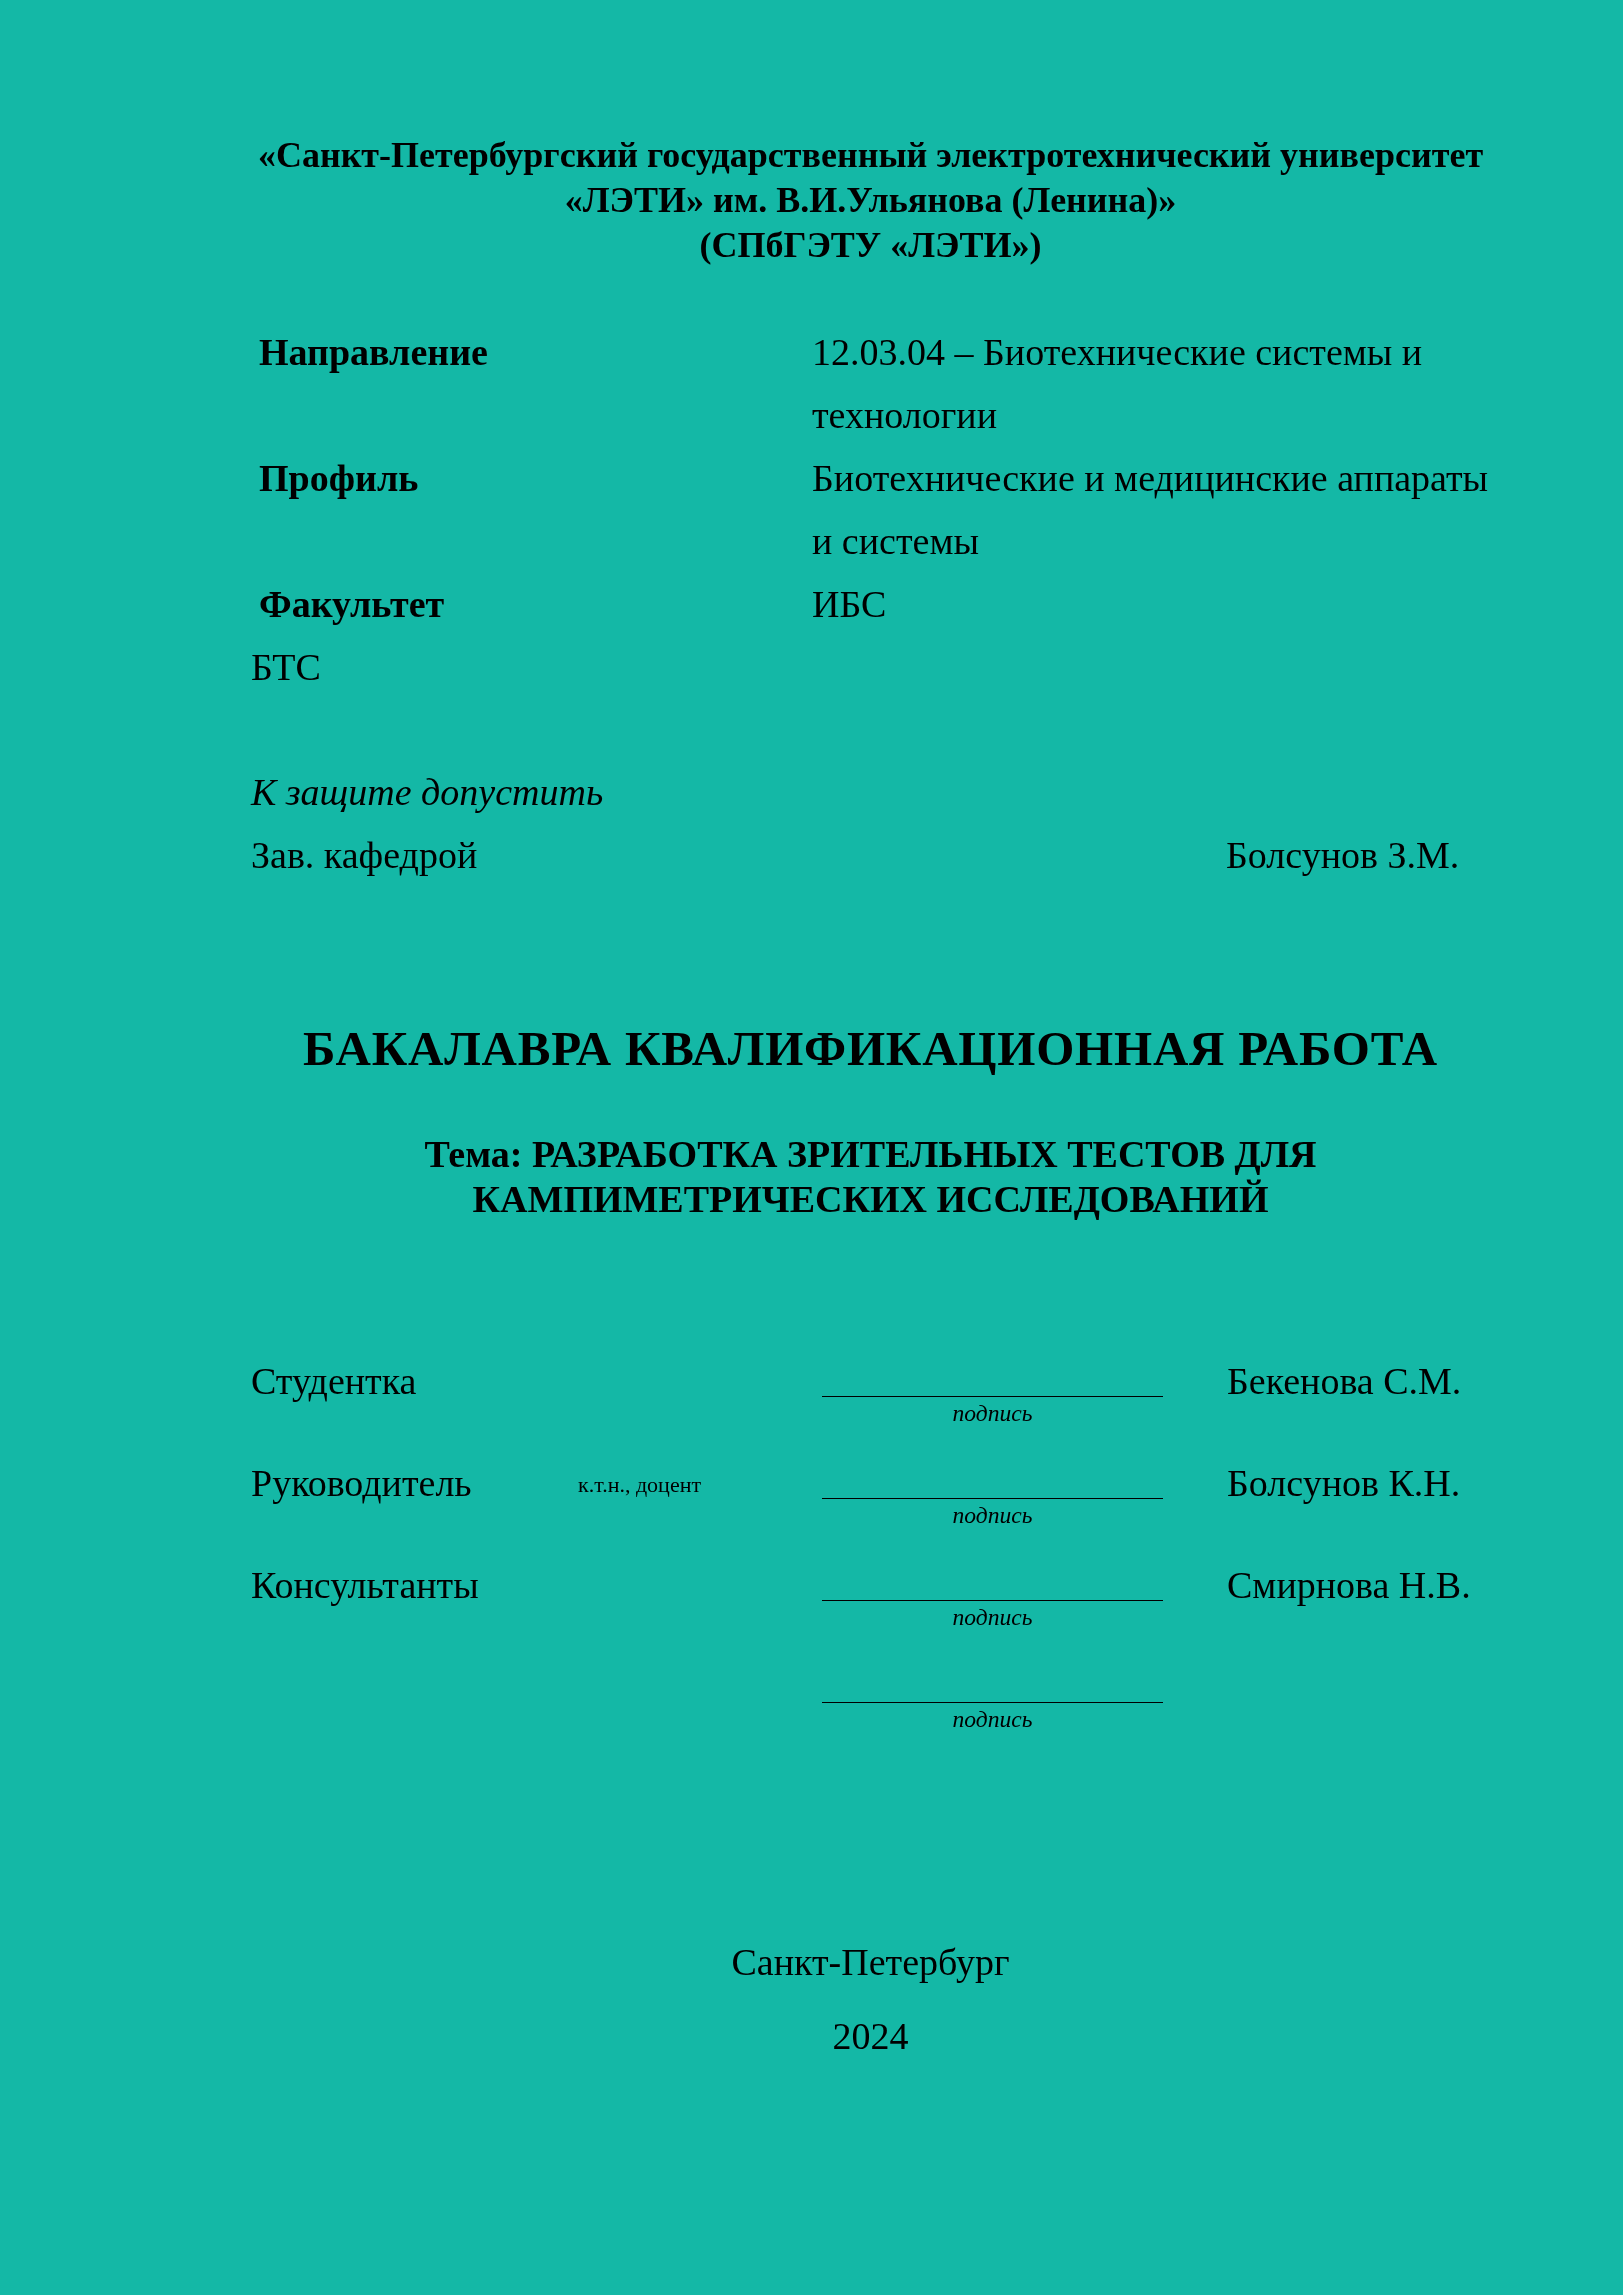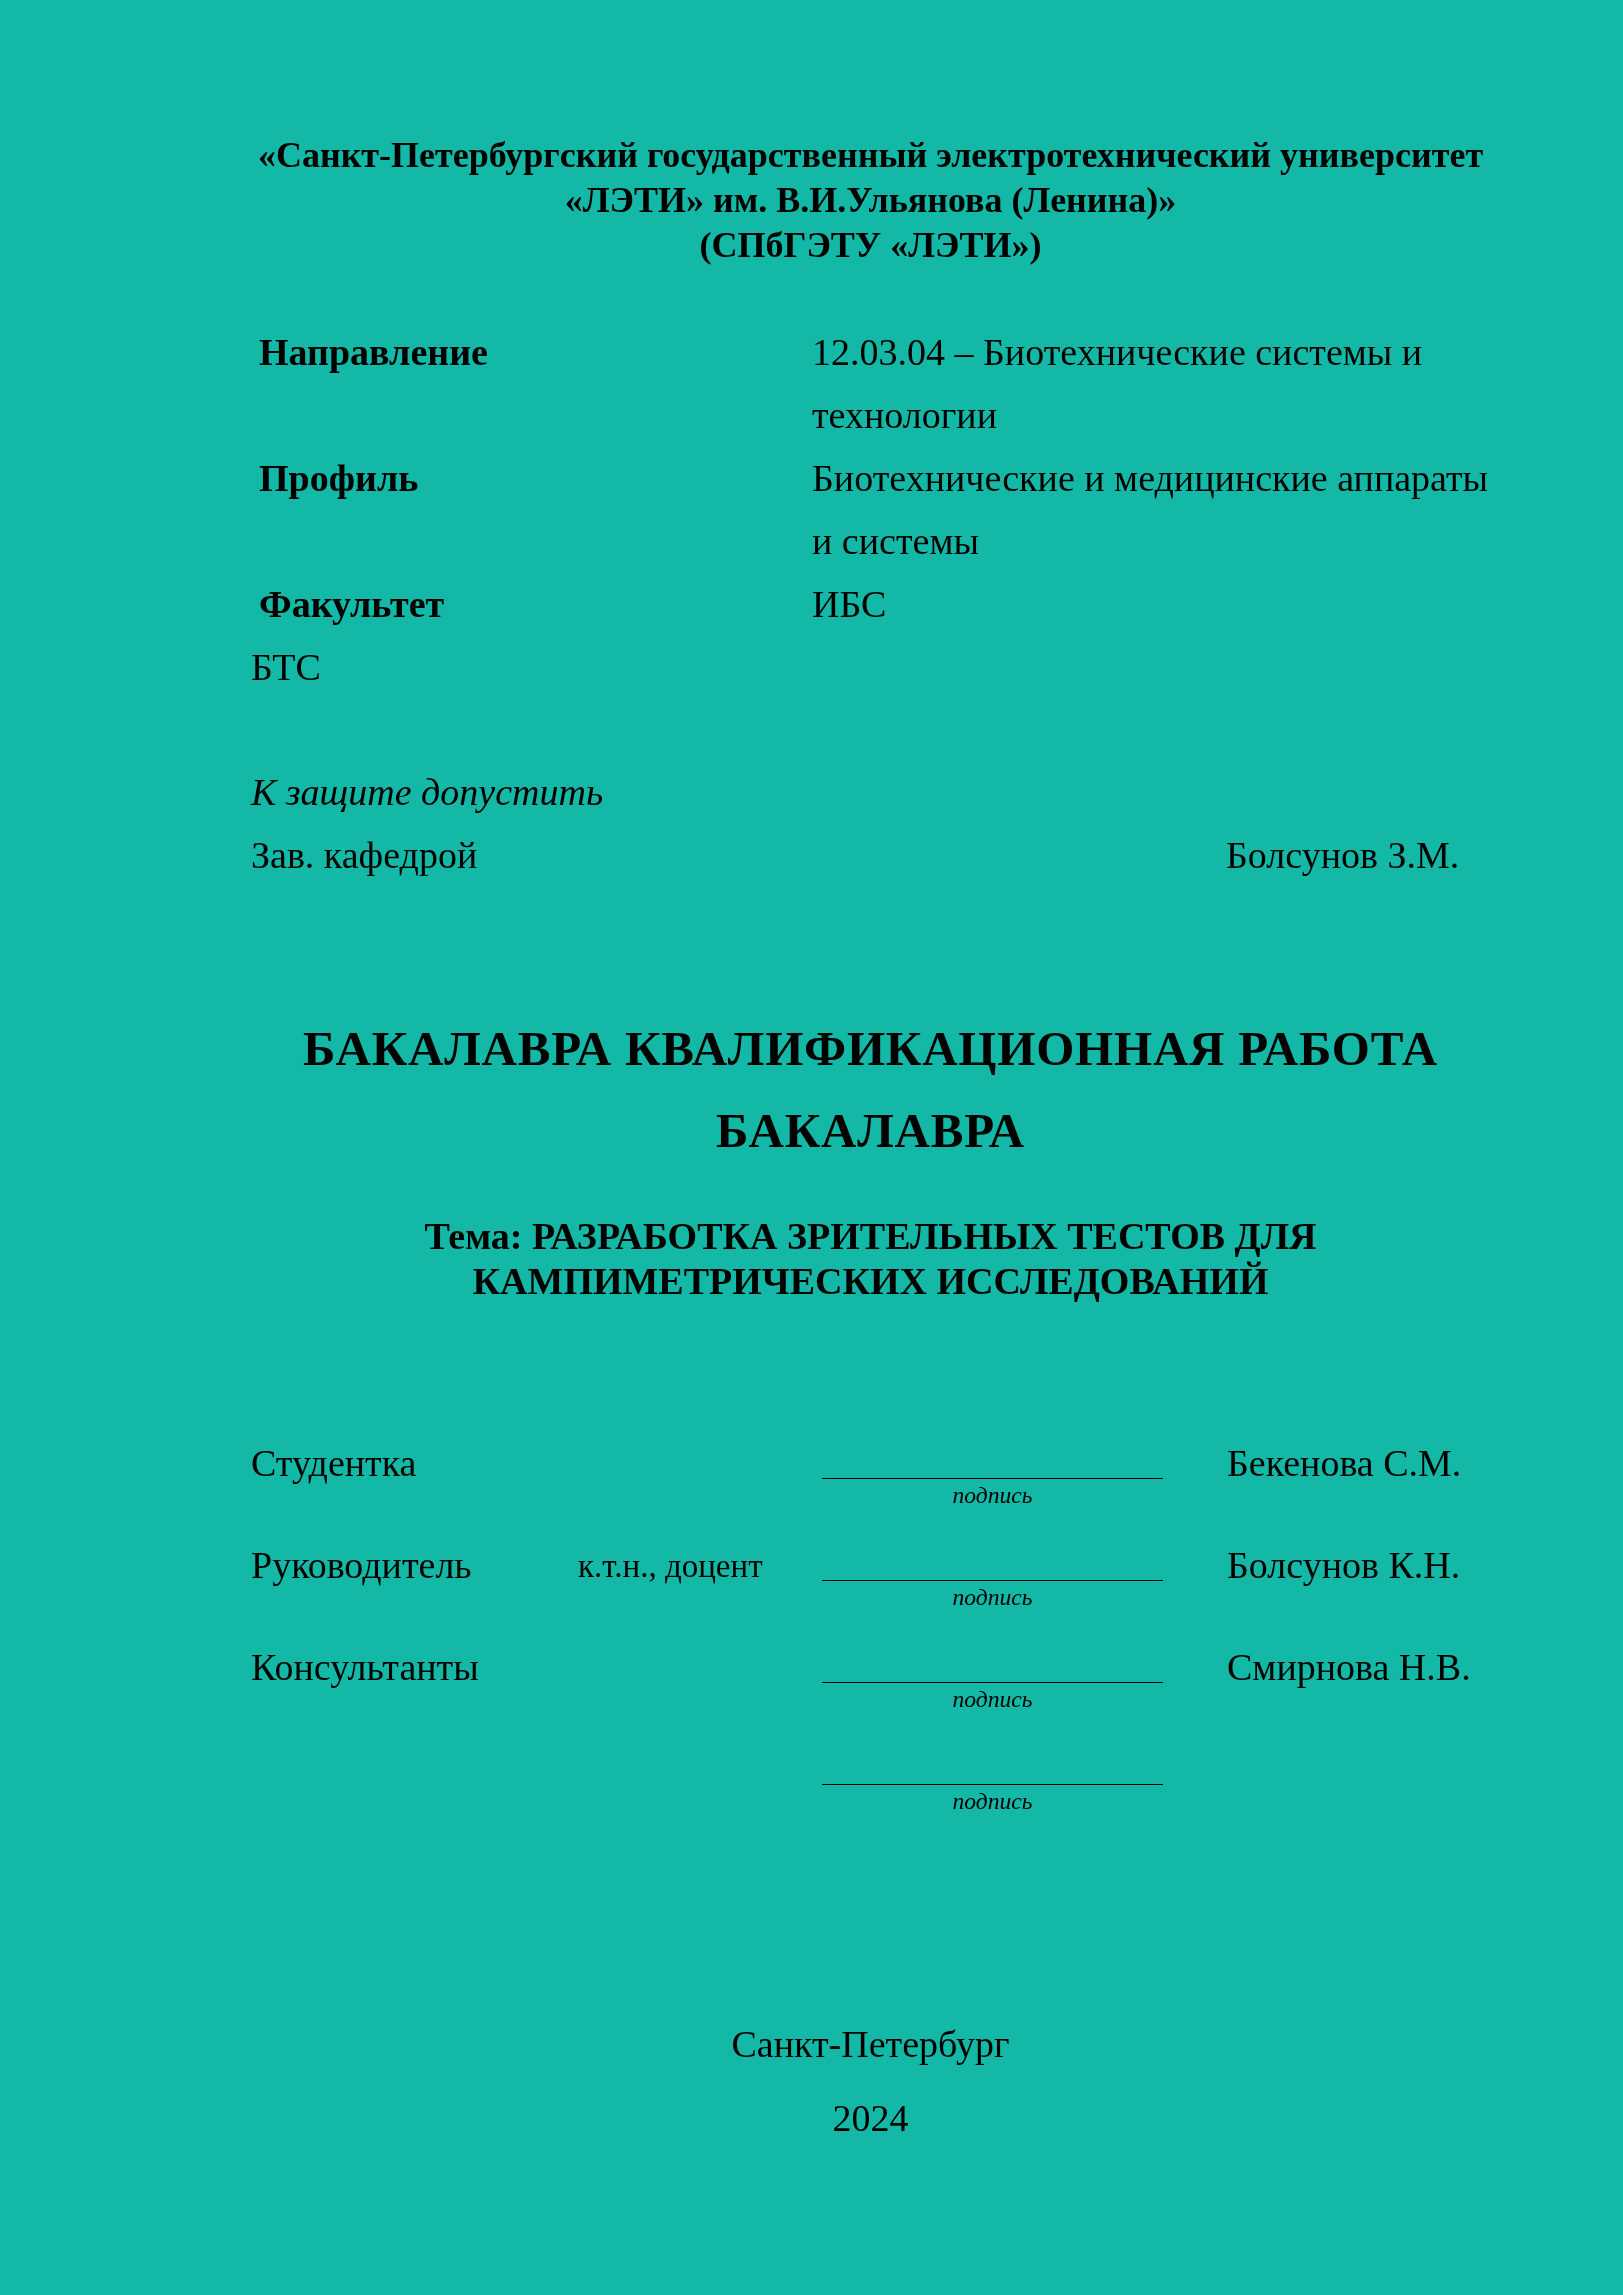--- a/index.html
+++ b/index.html
@@ -62,21 +62,21 @@
   
   .signatures { margin-top: 136px; font-size: 38px; }
   .sig-row {
     display: grid;
     grid-template-columns: 327px 244px 341px auto;
     align-items: start;
     margin-bottom: 31px;
     min-height: 71px;
   }
   .sig-role { line-height: 46px; }
-  .sig-degree { font-size: 33px; line-height: 49px; }
+  .sig-degree { font-size: 22px; line-height: 49px; }
   .sig-field { display: flex; flex-direction: column; }
   .sig-line {
     height: 39px;
     border-bottom: 1.6px solid #000000;
     width: 341px;
   }
   .sig-caption {
     text-align: center;
     font-style: italic;
     font-size: 23.6px;
@@ -122,21 +122,20 @@
   <div class="approval">
     <div class="permit-line">К защите допустить</div>
     <div class="head-row">
       <div>Зав. кафедрой</div>
       <div>Болсунов З.М.</div>
     </div>
   </div>
 
   <div class="main-title">
     <div>БАКАЛАВРА КВАЛИФИКАЦИОННАЯ РАБОТА</div>
-    <div>БАКАЛАВРА</div>
   </div>
 
   <div class="topic">
     <div>Тема: РАЗРАБОТКА ЗРИТЕЛЬНЫХ ТЕСТОВ ДЛЯ</div>
     <div>КАМПИМЕТРИЧЕСКИХ ИССЛЕДОВАНИЙ</div>
   </div>
 
   <div class="signatures">
 
     <div class="sig-row">

